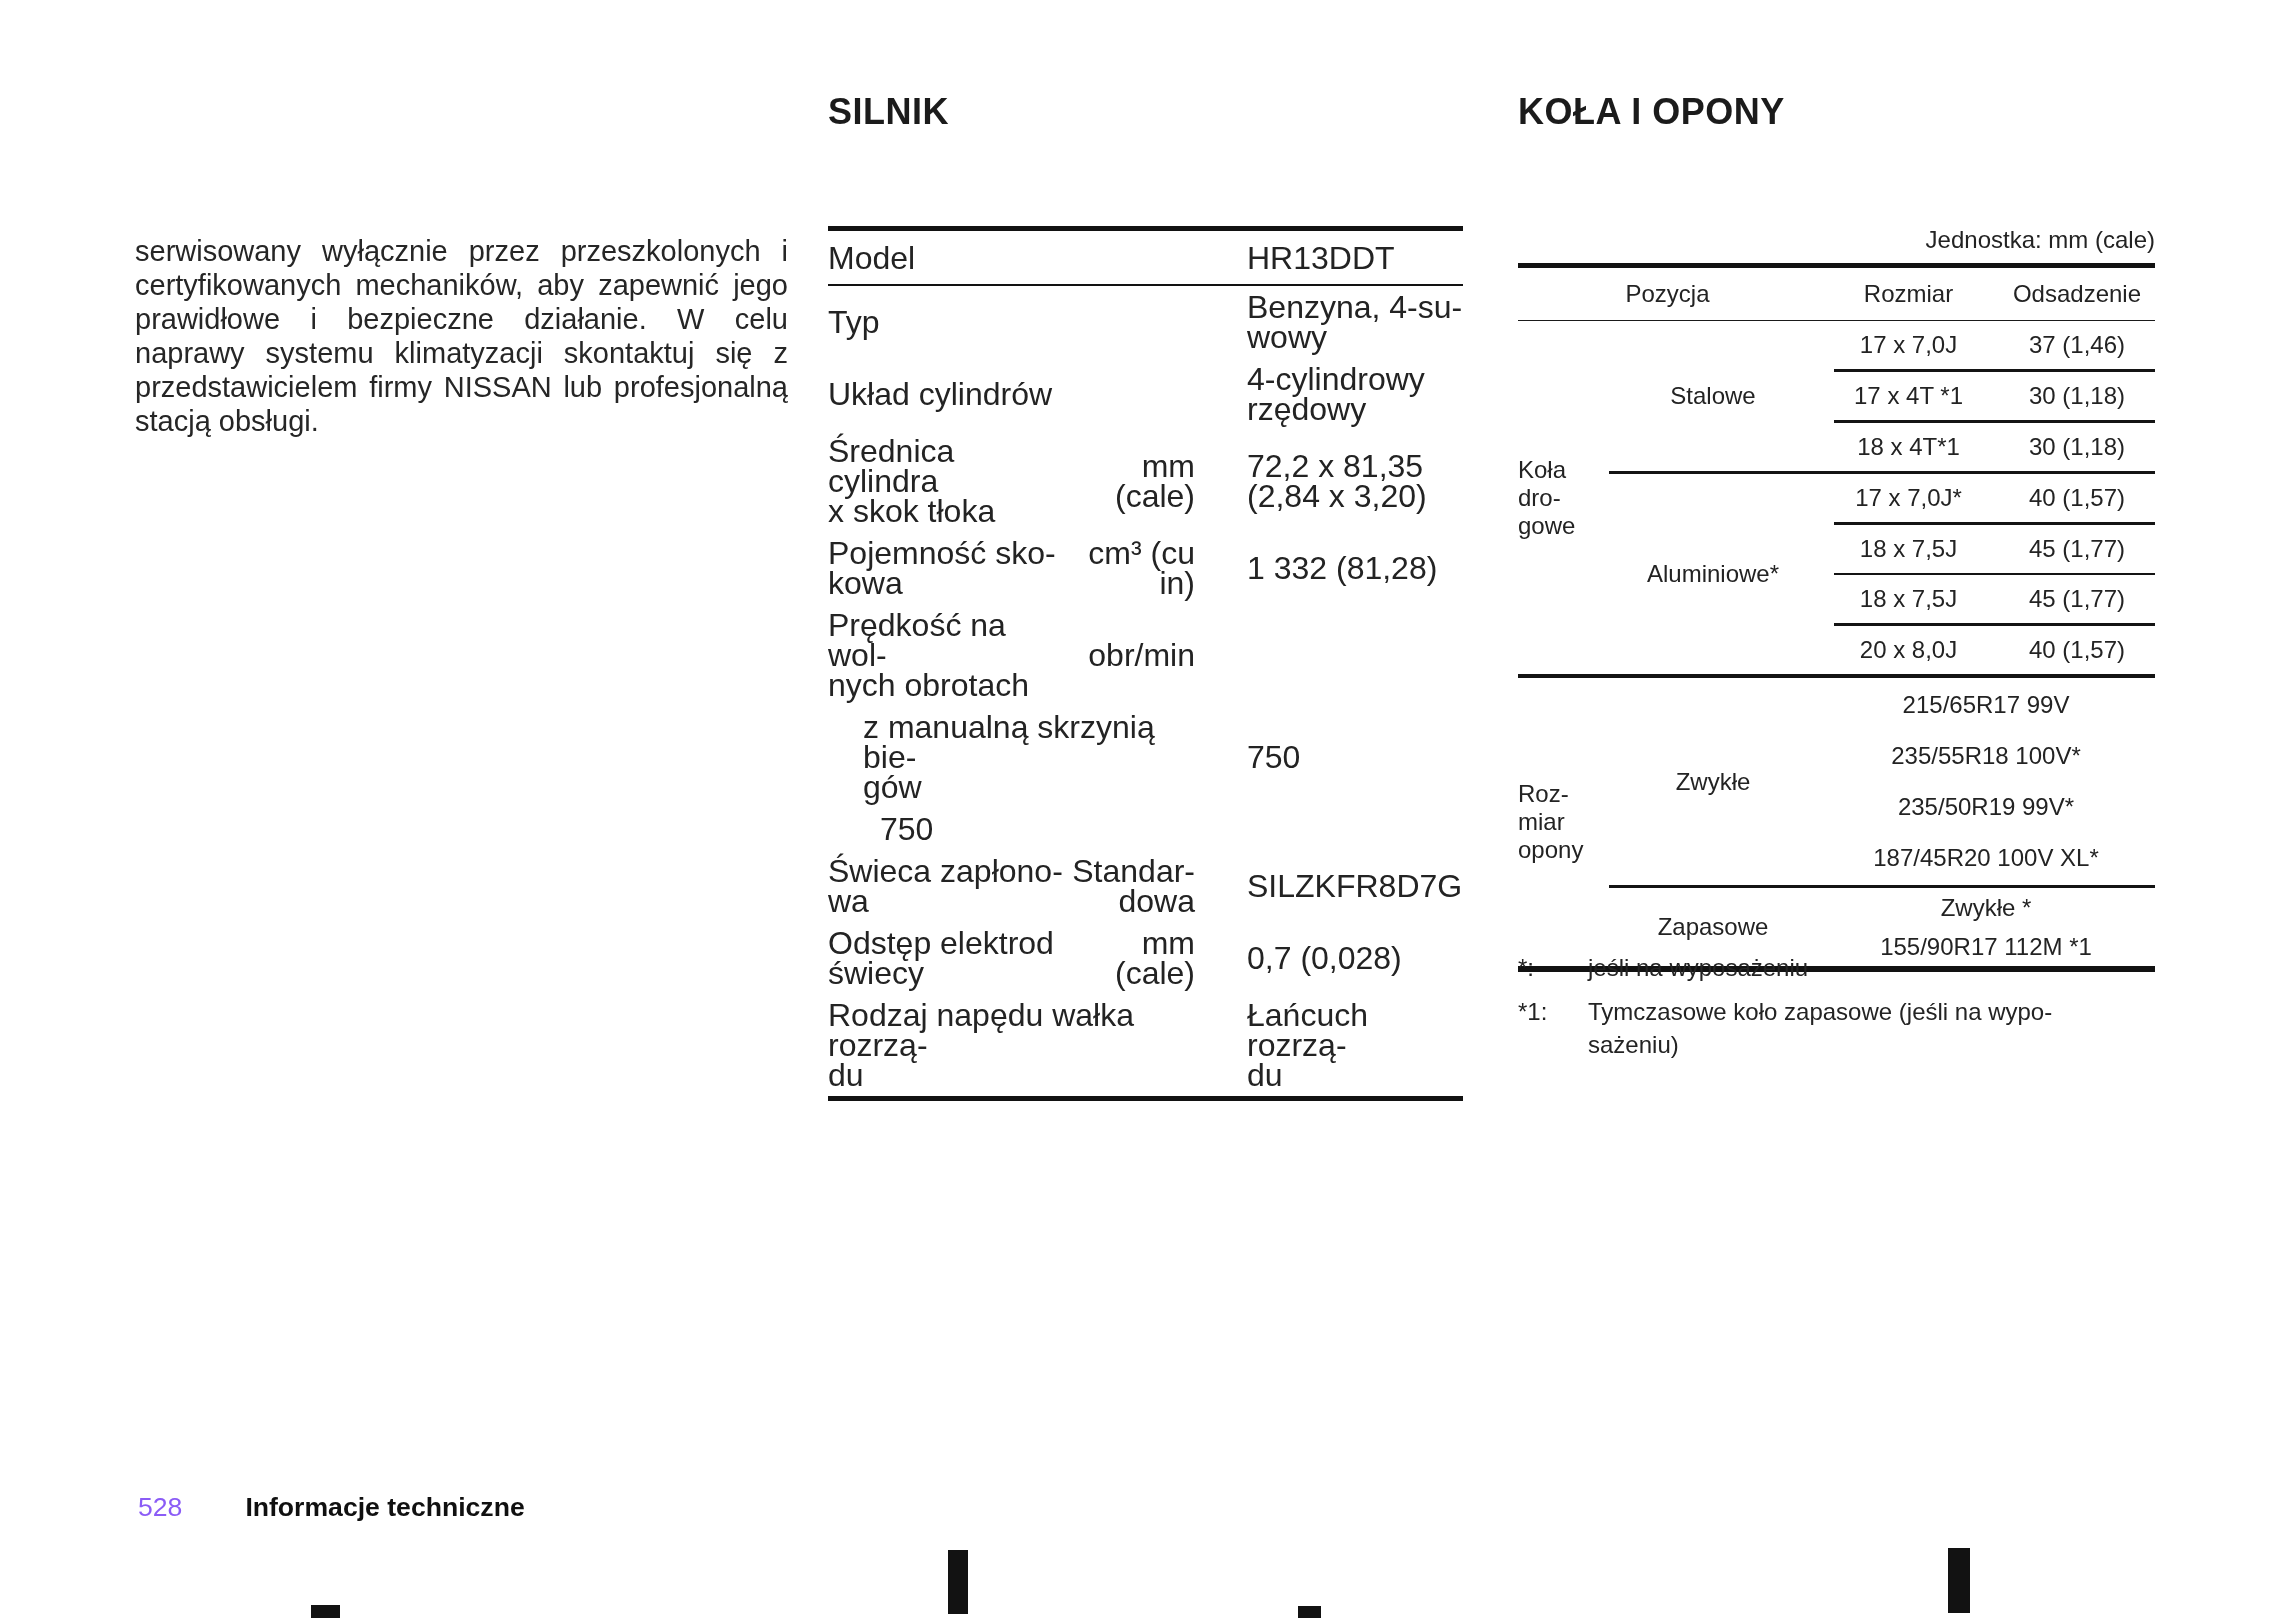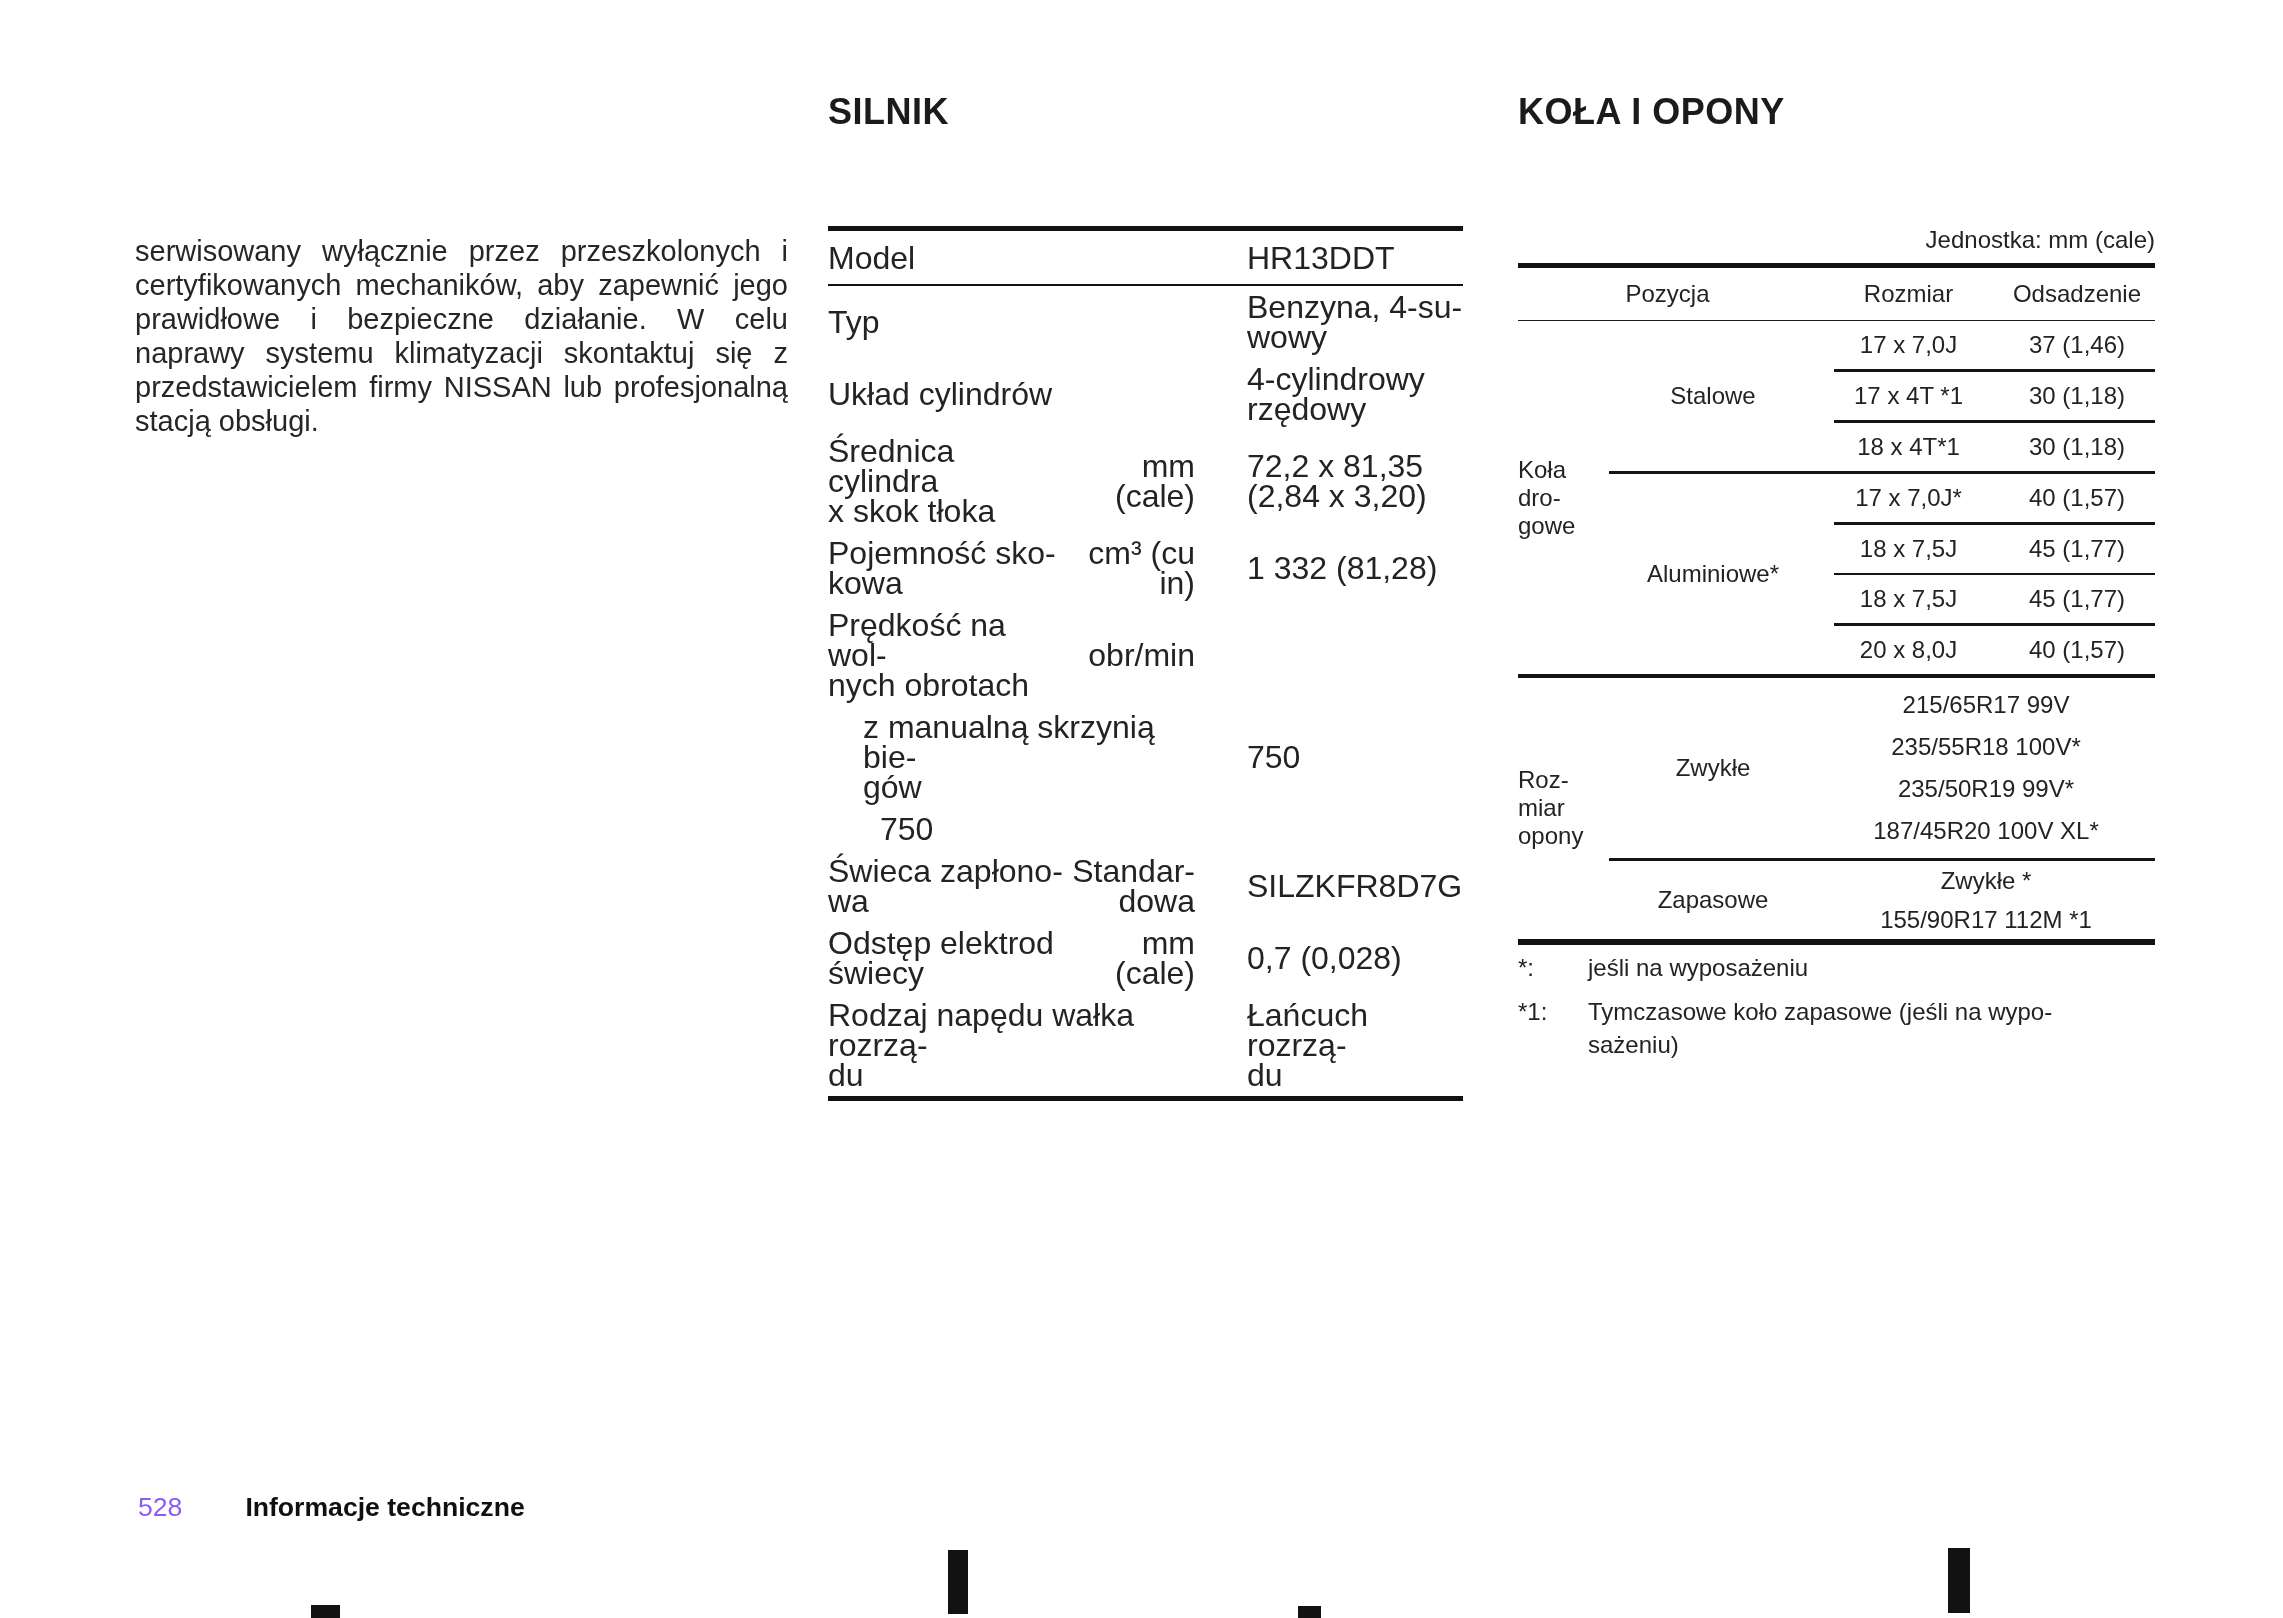--- a/index.html
+++ b/index.html
@@ -64,21 +64,21 @@
   .wrows{width:338px;}
   .wrow{height:48px;display:flex;align-items:center;}
   .wsize{width:183px;text-align:center;}
   .wods{width:154px;text-align:center;}
   .wsep{height:2.9px;background:#141414;margin-left:17.4px;}
   .wgroupsep{height:2.9px;background:#141414;}
   .wfulldiv{height:3.9px;background:#141414;}
   .wmerged{width:338px;display:flex;flex-direction:column;justify-content:center;text-align:center;}
   .zw-line{line-height:42px;}
   .zap-line{line-height:39px;}
-  .zwykle-rows{padding:5.8px 0;}
+  .zwykle-rows{padding:5.8px 0;gap:9px;}
 
   
   #footnotes{
     position:absolute;left:1518px;top:951px;width:666px;
     font-size:24px;line-height:33px;color:#232323;
   }
   .fn{display:flex;margin-bottom:10.6px;}
   .fn-marker{width:70px;}
   .fn-text{flex:1;}
 

